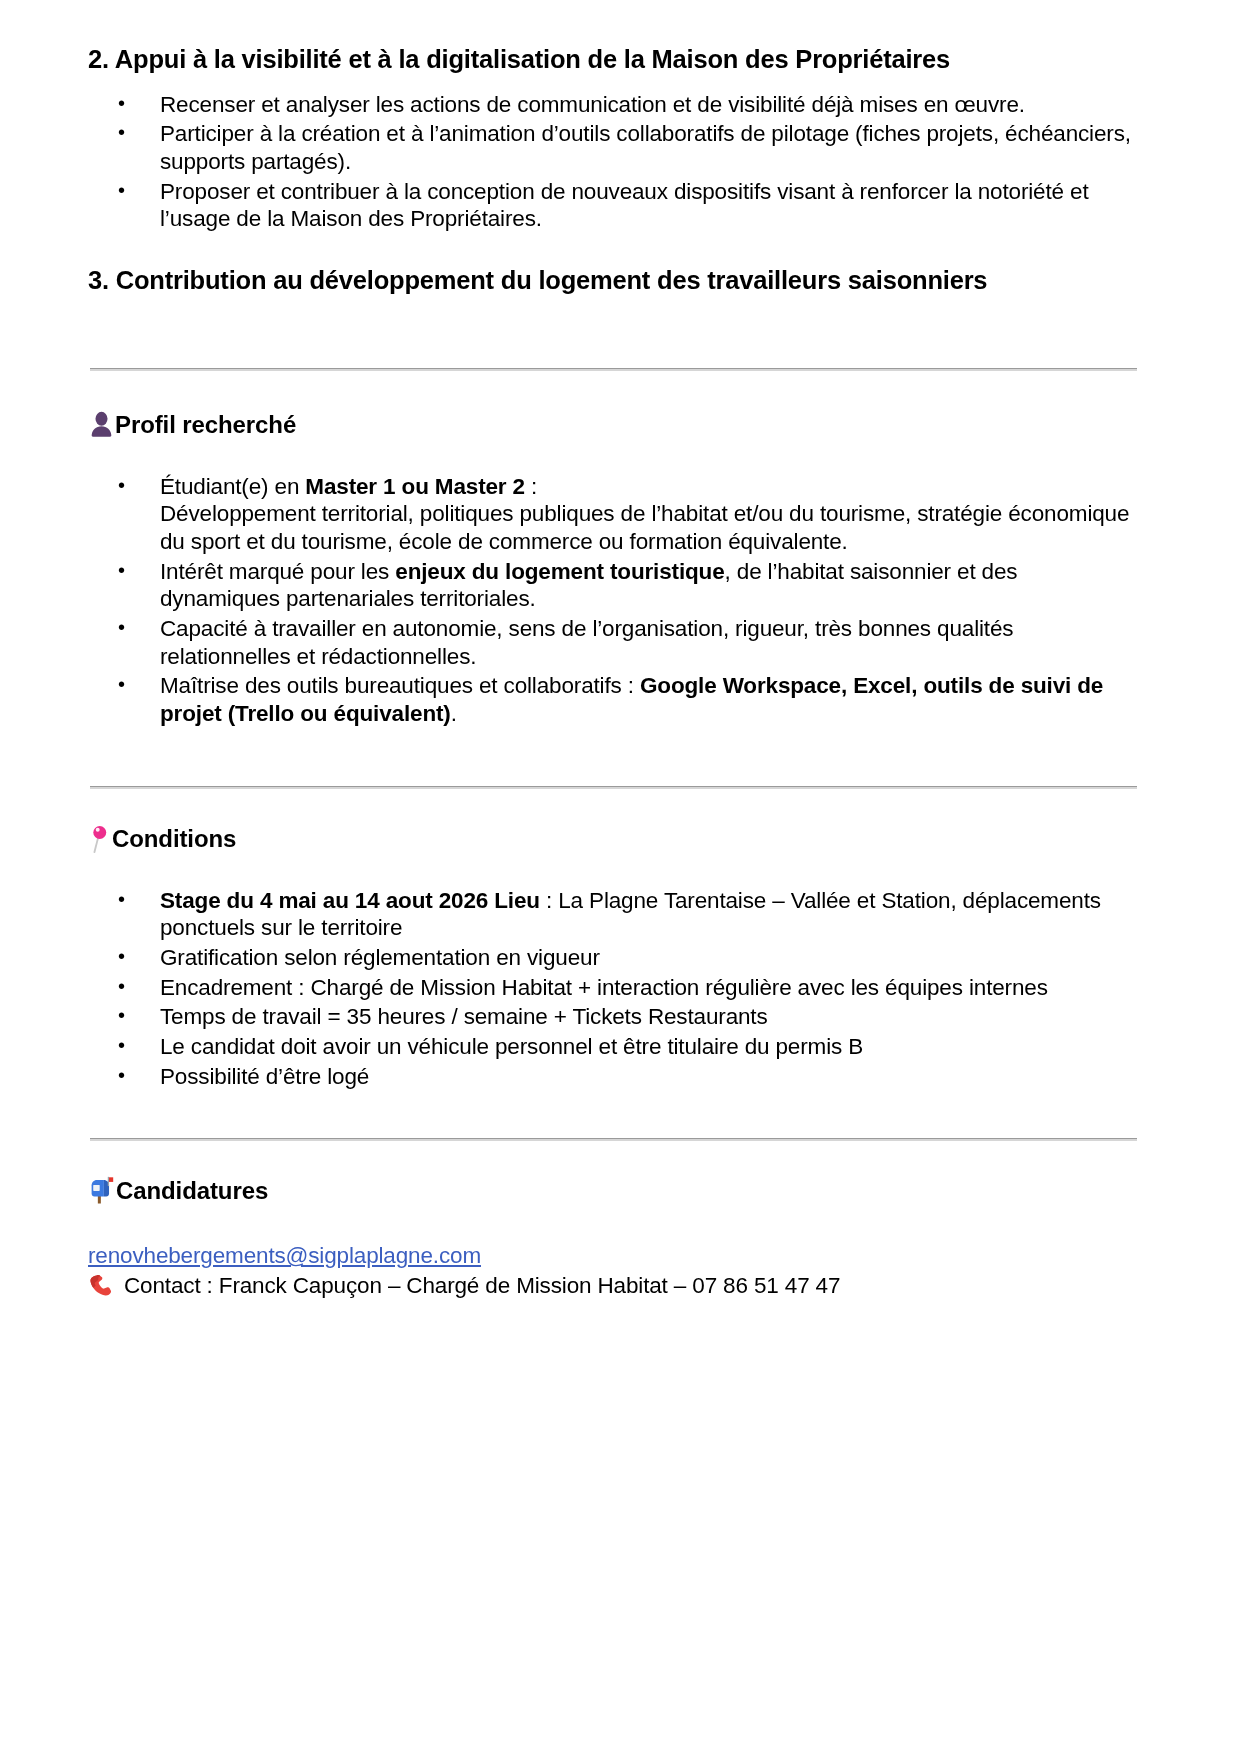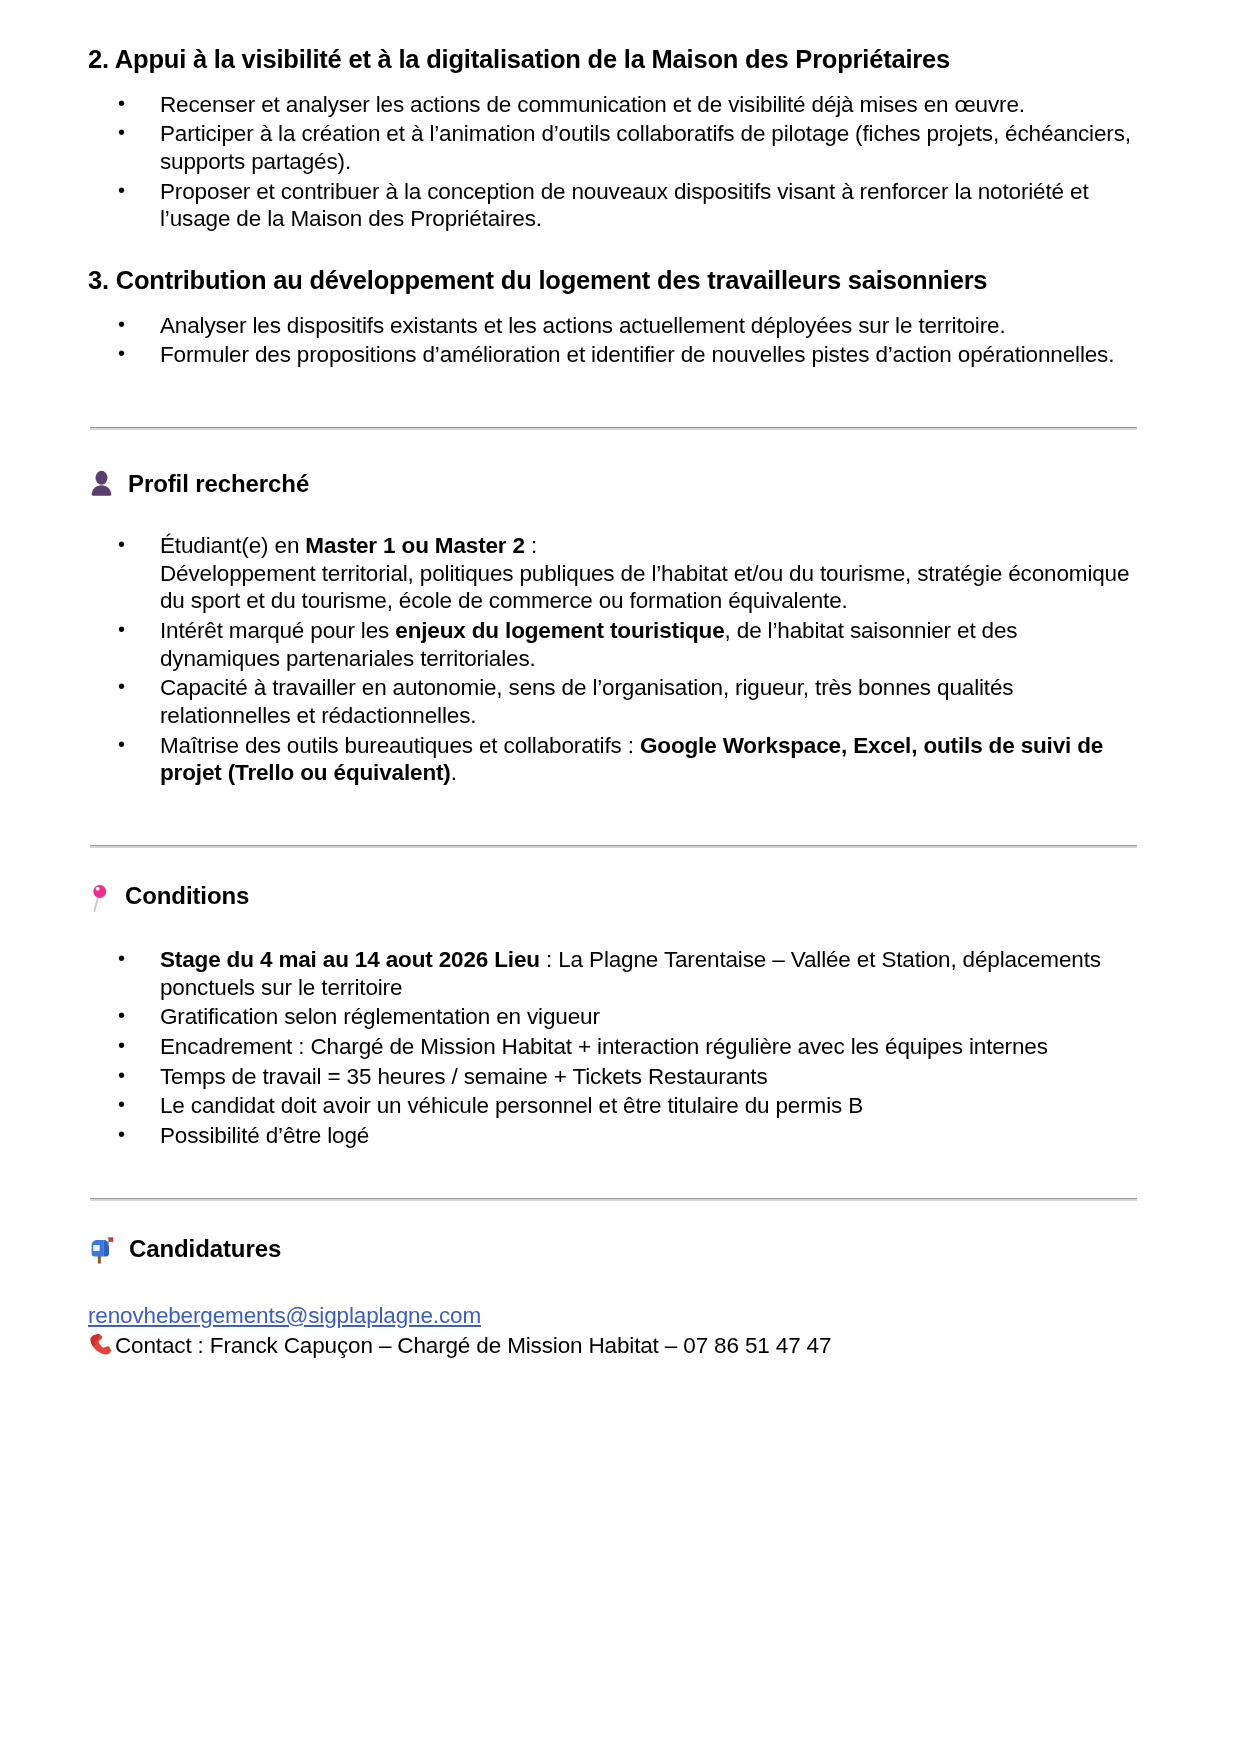--- a/index.html
+++ b/index.html
@@ -26,22 +26,22 @@
   
   .num-heading {
     font-size: 25.5px;
     font-weight: bold;
     line-height: 1.2;
     letter-spacing: -0.2px;
     margin: 0 0 16px 0;
   }
   .sec-heading {
     display: flex;
-    align-items: flex-start;
-    gap: 13px;
+    align-items: flex-end;
+    gap: 0;
     font-size: 24px;
     font-weight: bold;
     letter-spacing: -0.1px;
     margin: 0 0 8px 0;
   }
   .sec-heading .sec-title { display: inline-block; }
 
   
   ul.doclist {
     list-style: none;
@@ -83,20 +83,21 @@
   }
   .email-link {
     color: #3b5ec0;
     text-decoration: underline;
     font-size: 22.5px;
     letter-spacing: -0.15px;
   }
   .contact-line {
     display: flex;
     align-items: center;
+    gap: 9px;
     font-size: 22.5px;
     line-height: 1.3;
     letter-spacing: -0.15px;
     margin-top: 2px;
   }
 
   
   .icon { display: inline-block; flex: 0 0 auto; line-height: 0; }
   .icon-bust { width: 27px; height: 28px; }
   .icon-pin  { width: 24px; height: 30px; }
@@ -121,24 +122,20 @@
     <li>Recenser et analyser les actions de communication et de visibilité déjà mises en œuvre.</li>
     <li>Participer à la création et à l’animation d’outils collaboratifs de pilotage (fiches projets, échéanciers, supports partagés).</li>
     <li>Proposer et contribuer à la conception de nouveaux dispositifs visant à renforcer la notoriété et l’usage de la Maison des Propriétaires.</li>
   </ul>
 
   <div class="sp-30"></div>
 
   
   <h2 class="num-heading">3. Contribution au développement du logement des travailleurs saisonniers</h2>
 
-  <ul class="doclist">
-    <li>Analyser les dispositifs existants et les actions actuellement déployées sur le territoire.</li>
-    <li>Formuler des propositions d’amélioration et identifier de nouvelles pistes d’action opérationnelles.</li>
-  </ul>
 
   <div class="sp-56"></div>
   <div class="divider"></div>
   <div class="sp-40"></div>
 
   
   <h2 class="sec-heading">
     <span class="icon icon-bust">
       <svg viewBox="0 0 24 26" width="27" height="28" xmlns="http://www.w3.org/2000/svg">
         <ellipse cx="12" cy="7.2" rx="5.6" ry="6.4" fill="#5b3f6e"></ellipse>

